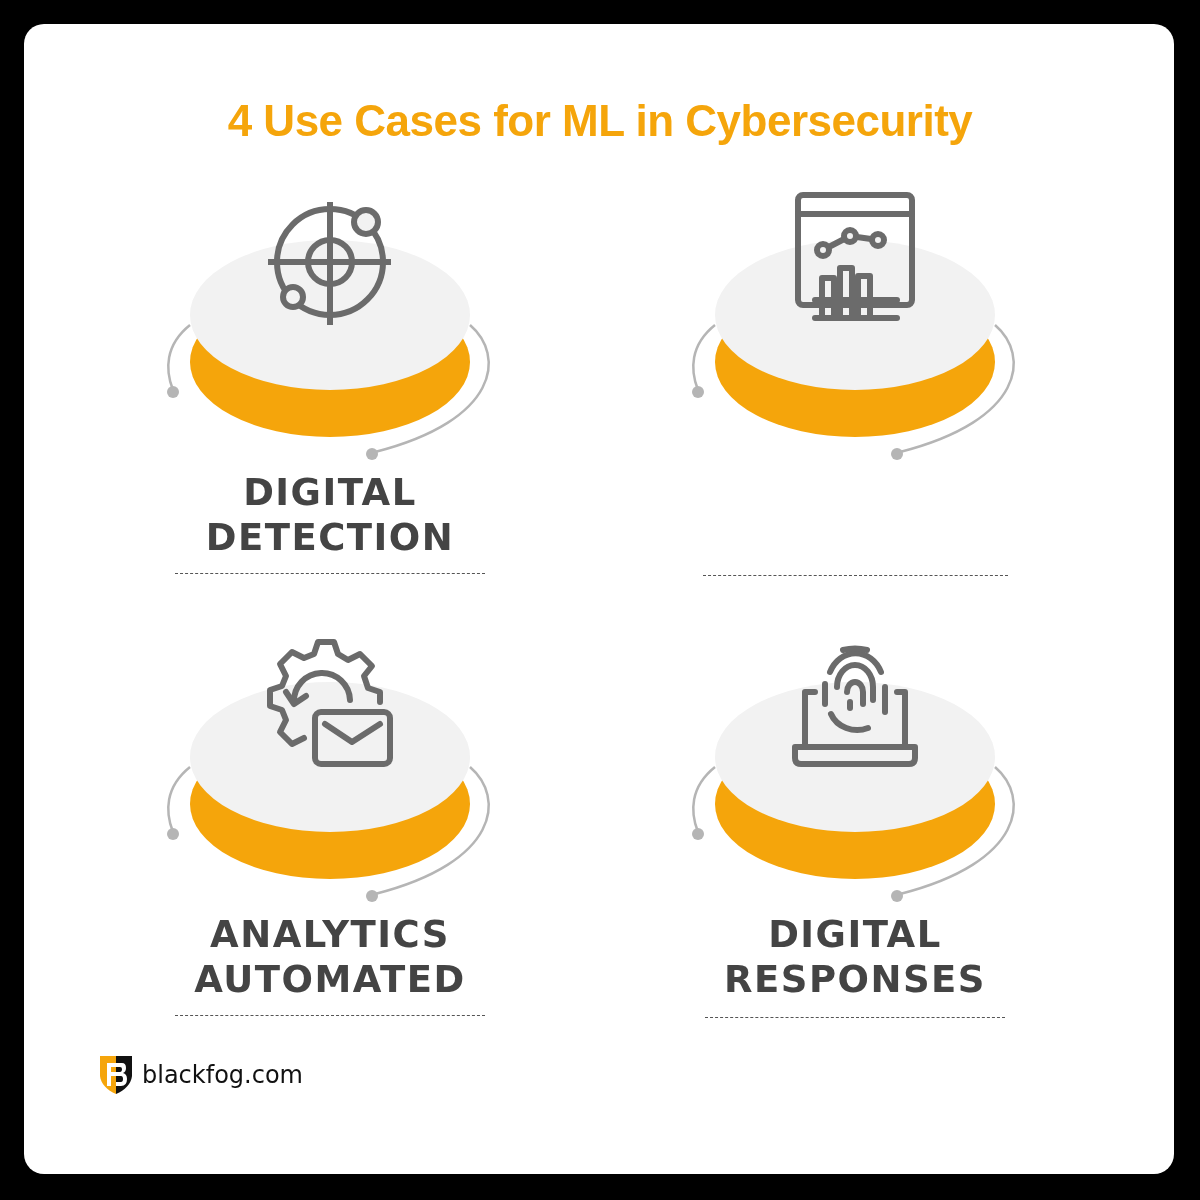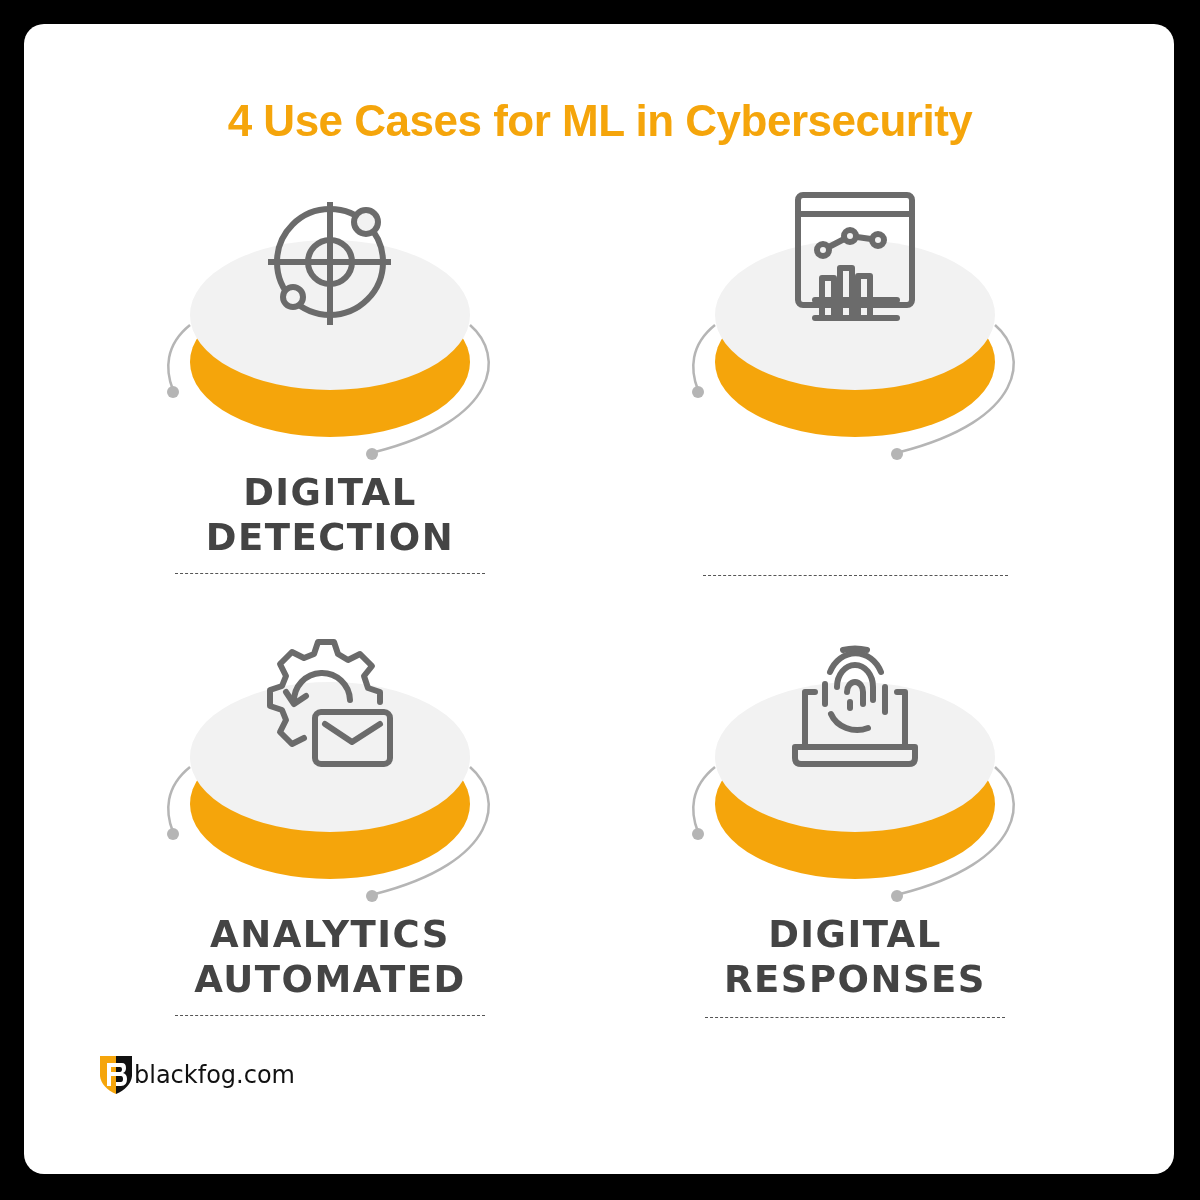--- a/index.html
+++ b/index.html
@@ -19,21 +19,21 @@
   .item { position: absolute; width: 340px; }
   .item svg.stage { position: absolute; left: 0; top: 0; }
   .label {
     position: absolute; left: 0; width: 340px; text-align: center;
     font-family: "DejaVu Sans", sans-serif; font-weight: 700;
     font-size: 37px; line-height: 45px; color: #444444; letter-spacing: 1.5px;
   }
   .dash {
     position: absolute; height: 0; border-top: 1.5px dashed #555555;
   }
-  .logo { position: absolute; left: 98px; top: 1054px; display: flex; align-items: center; }
+  .logo { position: absolute; left: 98px; top: 1054px; display: flex; align-items: center; gap: 8px; }
   .logo-text { font-size: 24px; color: #111111; font-family: "DejaVu Sans", sans-serif; }
 </style>
 </head>
 <body>
 
 <div class="card"></div>
 
 <div class="title">4 Use Cases for ML in Cybersecurity</div>
 
 <div class="item" style="left:160px; top:190px; height:400px;">

